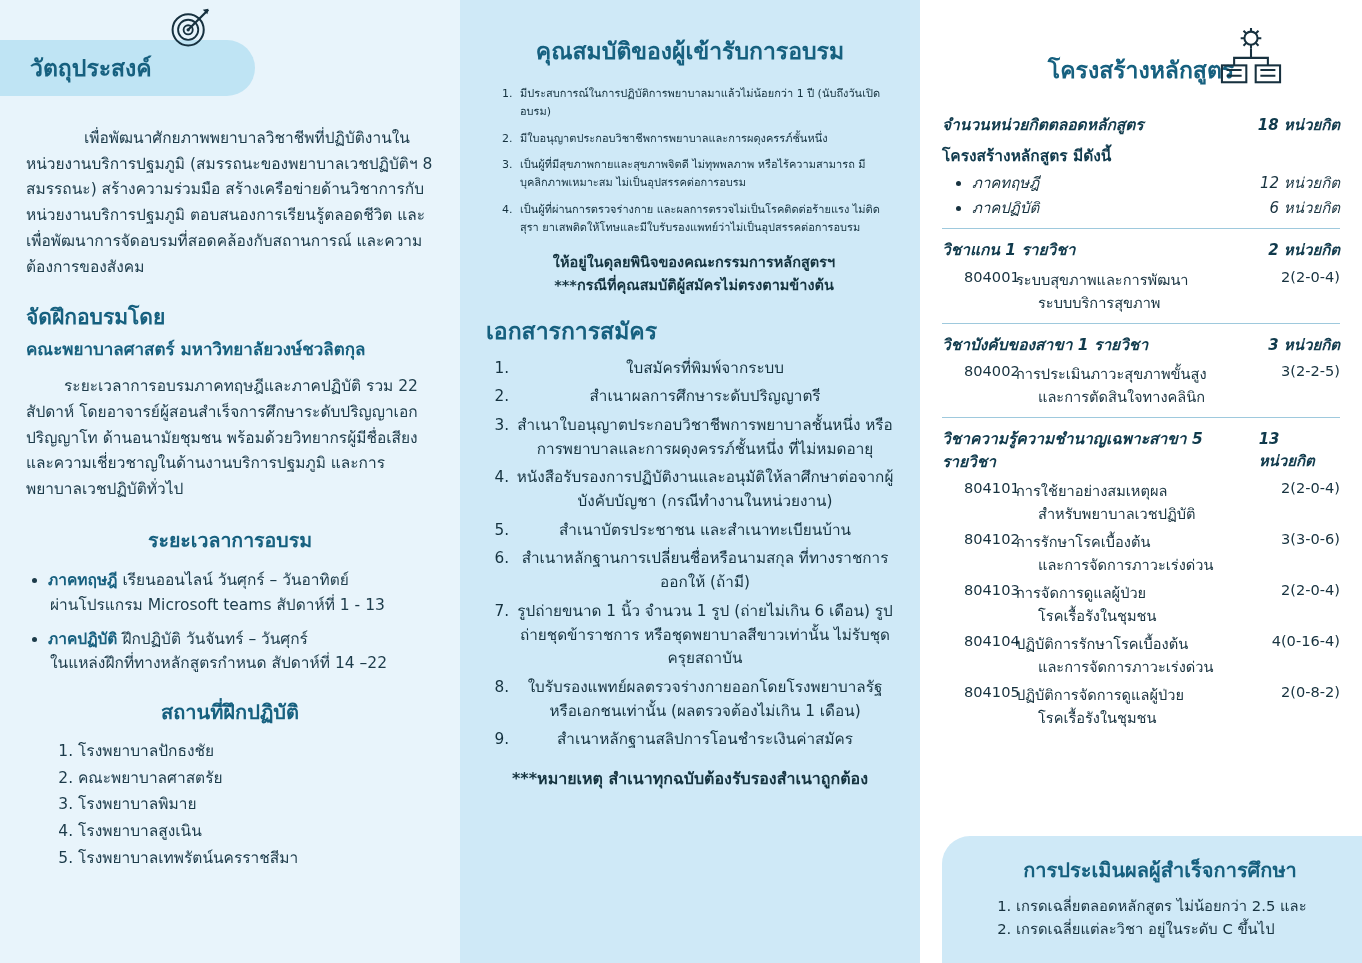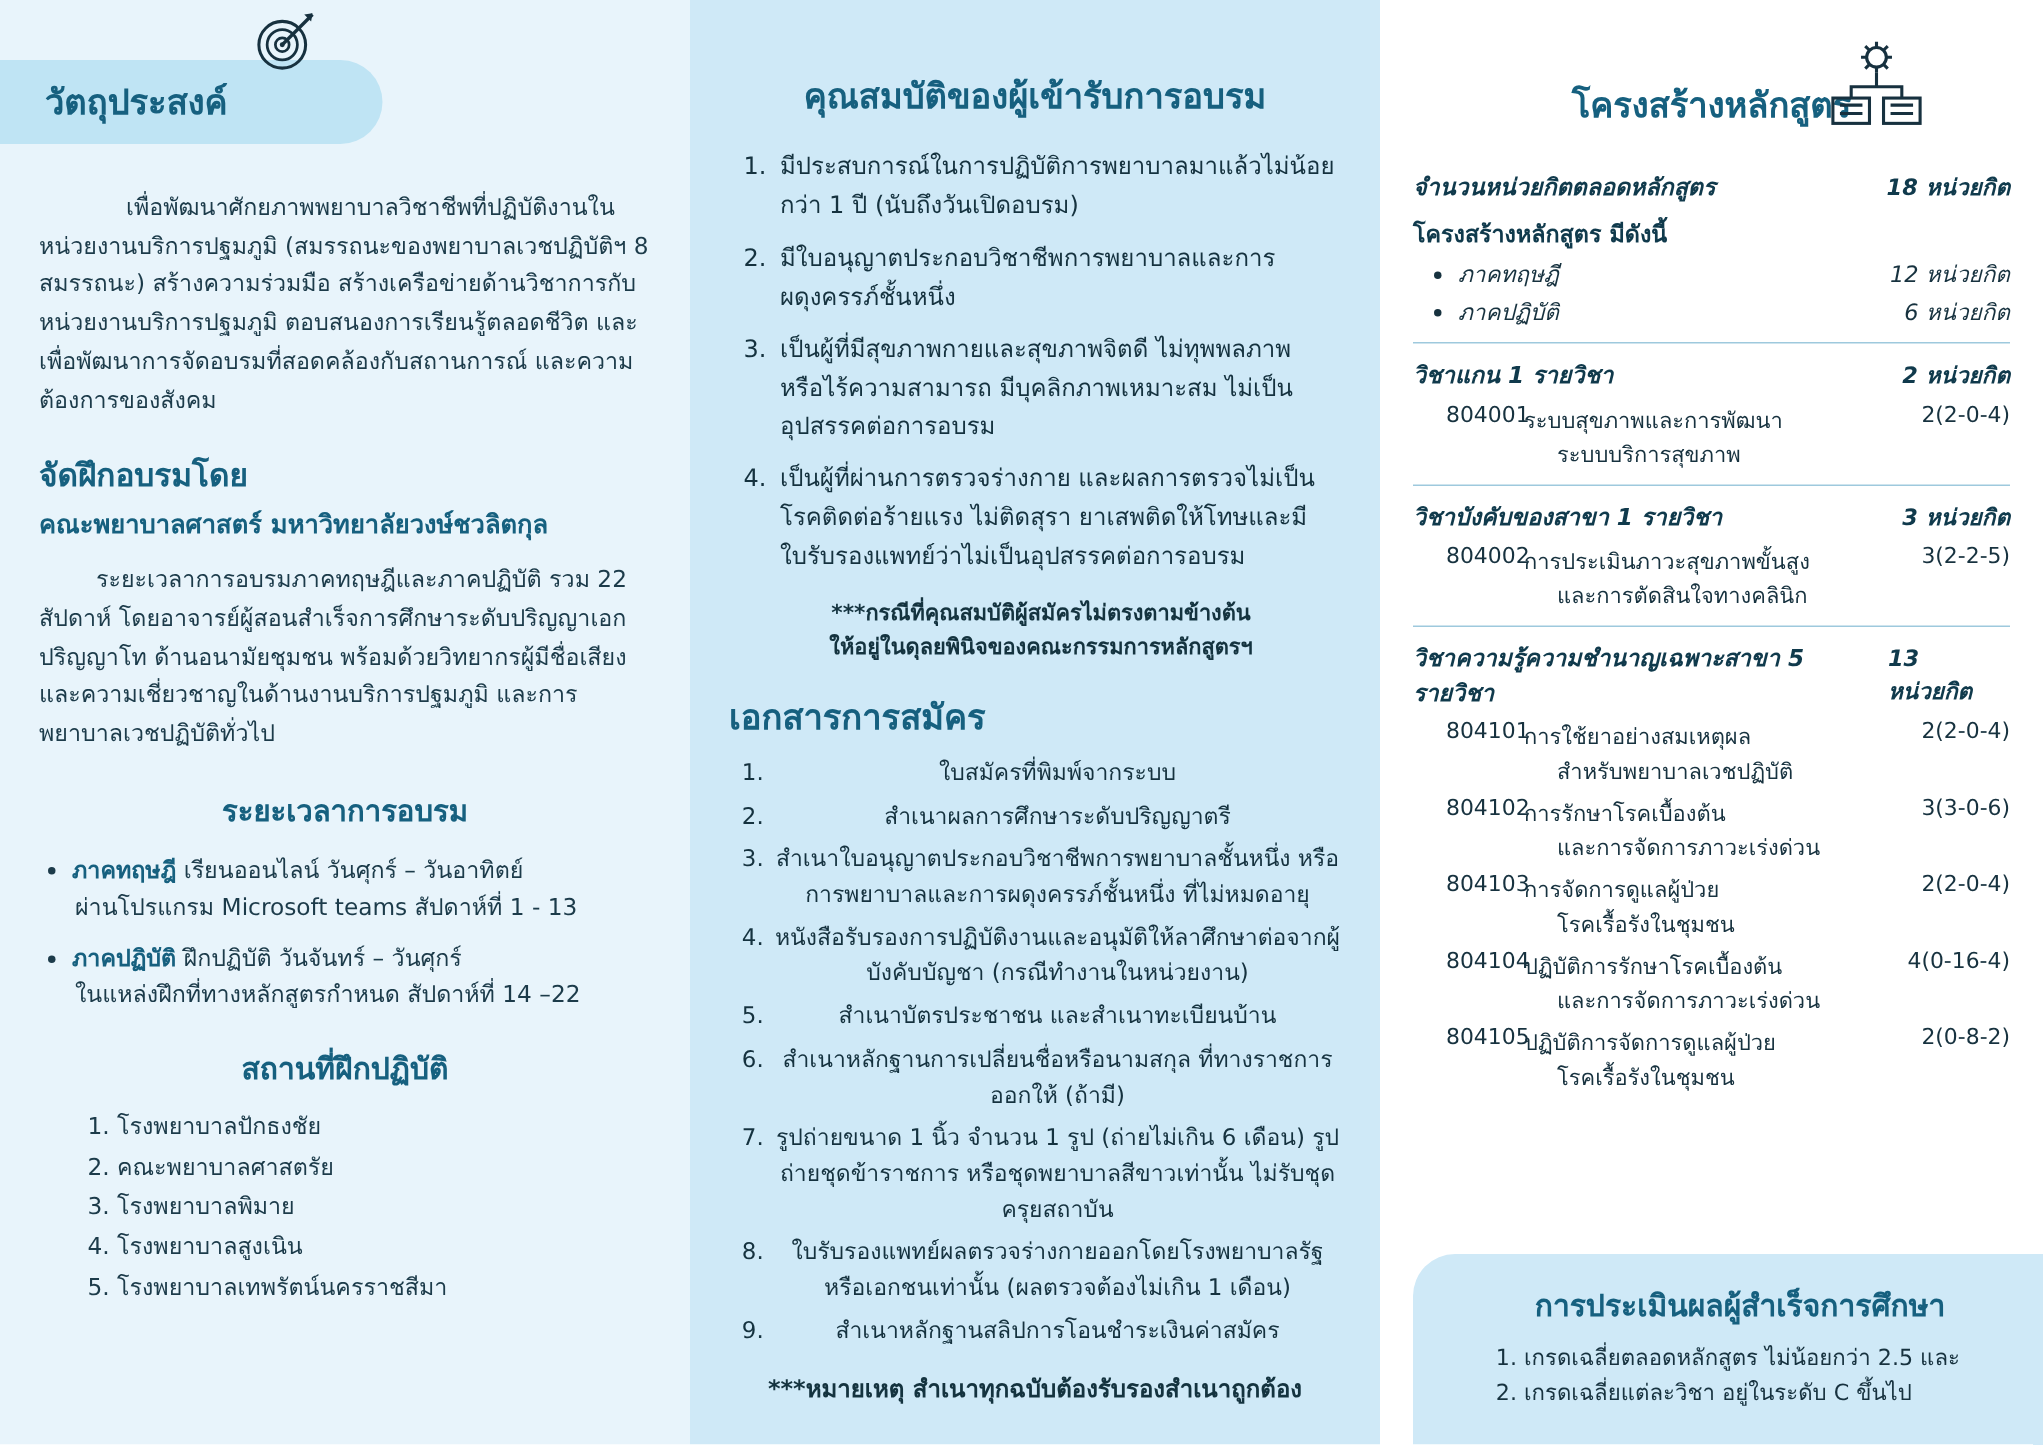--- a/index.html
+++ b/index.html
@@ -123,26 +123,26 @@
     line-height: 1.72;
     color: #1c3b4a;
   }
 
   
   .mid-title {
     color: #16607f;
     font-weight: bold;
     font-size: 23px;
     text-align: center;
-    padding-top: 46px;
+    padding-top: 33px;
   }
   ol.mid-q {
     margin: 16px 0 0 0;
     padding-left: 30px;
-    font-size: 16px;
+    font-size: 11px;
     line-height: 1.62;
     color: #15323f;
   }
   ol.mid-q > li { margin-bottom: 9px; padding-left: 4px; }
 
   .note-box {
     margin: 14px 10px 0 18px;
     color: #14333f;
     font-weight: bold;
     font-size: 14.5px;
@@ -302,22 +302,22 @@
     <div class="mid-title">คุณสมบัติของผู้เข้ารับการอบรม</div>
 
     <ol class="mid-q">
       <li>มีประสบการณ์ในการปฏิบัติการพยาบาลมาแล้วไม่น้อยกว่า 1 ปี (นับถึงวันเปิดอบรม)</li>
       <li>มีใบอนุญาตประกอบวิชาชีพการพยาบาลและการผดุงครรภ์ชั้นหนึ่ง</li>
       <li>เป็นผู้ที่มีสุขภาพกายและสุขภาพจิตดี ไม่ทุพพลภาพ หรือไร้ความสามารถ มีบุคลิกภาพเหมาะสม ไม่เป็นอุปสรรคต่อการอบรม</li>
       <li>เป็นผู้ที่ผ่านการตรวจร่างกาย และผลการตรวจไม่เป็นโรคติดต่อร้ายแรง ไม่ติดสุรา ยาเสพติดให้โทษและมีใบรับรองแพทย์ว่าไม่เป็นอุปสรรคต่อการอบรม</li>
     </ol>
 
     <div class="note-box">
+      <div>ให้อยู่ในดุลยพินิจของคณะกรรมการหลักสูตรฯ</div>
       <div>***กรณีที่คุณสมบัติผู้สมัครไม่ตรงตามข้างต้น</div>
-      <div>ให้อยู่ในดุลยพินิจของคณะกรรมการหลักสูตรฯ</div>
     </div>
 
     <div class="mid-title2">เอกสารการสมัคร</div>
     <ol class="mid-doc">
       <li>ใบสมัครที่พิมพ์จากระบบ</li>
       <li>สำเนาผลการศึกษาระดับปริญญาตรี</li>
       <li>สำเนาใบอนุญาตประกอบวิชาชีพการพยาบาลชั้นหนึ่ง หรือการพยาบาลและการผดุงครรภ์ชั้นหนึ่ง ที่ไม่หมดอายุ</li>
       <li>หนังสือรับรองการปฏิบัติงานและอนุมัติให้ลาศึกษาต่อจากผู้บังคับบัญชา (กรณีทำงานในหน่วยงาน)</li>
       <li>สำเนาบัตรประชาชน และสำเนาทะเบียนบ้าน</li>
       <li>สำเนาหลักฐานการเปลี่ยนชื่อหรือนามสกุล ที่ทางราชการออกให้ (ถ้ามี)</li>

